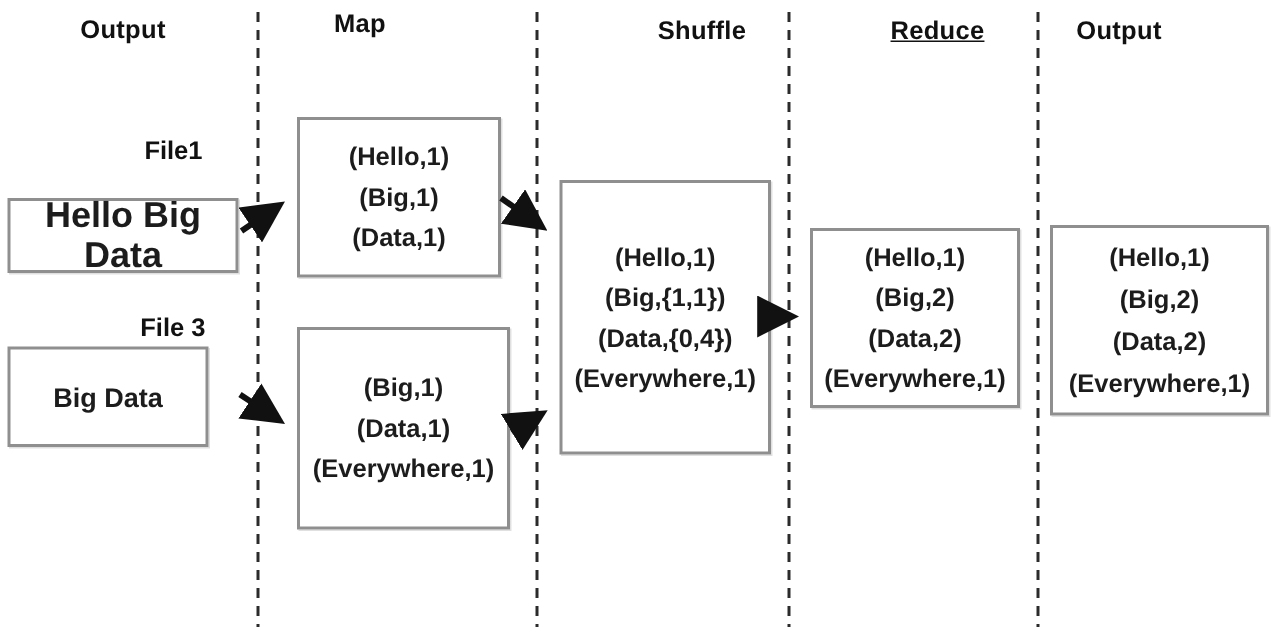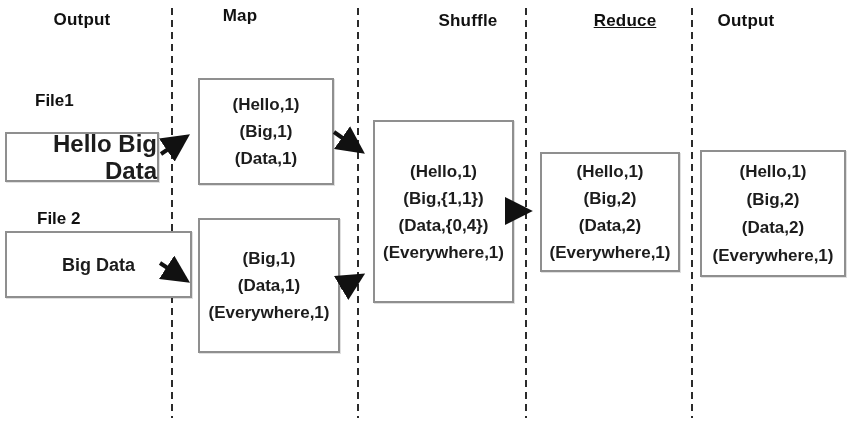--- a/index.html
+++ b/index.html
@@ -38,46 +38,46 @@
   }
   .hdr-input   { left: 32px;  top: 10px; }
   .hdr-map     { left: 190px; top: 6px;  }
   .hdr-shuffle { left: 418px; top: 11px; }
   .hdr-reduce  { left: 575px; top: 11px; text-decoration: underline; }
   .hdr-output  { left: 696px; top: 11px; }
 
   .file-label {
     position: absolute;
     width: 100px;
-    text-align: left;
+    text-align: right;
     font-size: 17px;
     font-weight: 600;
     color: #111111;
   }
   .lbl-file1 { left: 35px; top: 91px; }
   .lbl-file2 { left: 37px; top: 209px; }
 
   .box {
     position: absolute;
     box-sizing: border-box;
     border: 2px solid #8f8f8f;
     background: #ffffff;
     display: flex;
     flex-direction: column;
     align-items: center;
     justify-content: center;
-    text-align: right;
+    text-align: center;
     font-weight: 700;
     color: #1c1c1c;
     font-size: 17px;
     line-height: 27px;
     box-shadow: 1px 1px 0 rgba(0,0,0,0.12);
   }
   .box-input-file1 { left: 5px;   top: 132px; width: 154px; height: 50px;  font-size: 24px; }
-  .box-input-file2 { left: 5px;   top: 231px; width: 187px; height: 67px;  font-size: 18px; line-height: 26px; gap: 20px; }
+  .box-input-file2 { left: 5px;   top: 231px; width: 134px; height: 67px;  font-size: 18px; line-height: 26px; gap: 20px; }
   .box-map-1       { left: 198px; top: 78px;  width: 136px; height: 107px; }
   .box-map-2       { left: 198px; top: 218px; width: 142px; height: 135px; }
   .box-shuffle     { left: 373px; top: 120px; width: 141px; height: 183px; }
   .box-reduce      { left: 540px; top: 152px; width: 140px; height: 120px; }
   .box-output      { left: 700px; top: 150px; width: 146px; height: 127px; line-height: 28px; }
 
   .arrow-layer {
     position: absolute;
     left: 0;
     top: 0;
@@ -94,21 +94,21 @@
   <div class="divider divider-3"></div>
   <div class="divider divider-4"></div>
 
   <div class="col-header hdr-input">Output</div>
   <div class="col-header hdr-map">Map</div>
   <div class="col-header hdr-shuffle">Shuffle</div>
   <div class="col-header hdr-reduce">Reduce</div>
   <div class="col-header hdr-output">Output</div>
 
   <div class="file-label lbl-file1">File1</div>
-  <div class="file-label lbl-file2">File 2</div>
+  <div class="file-label lbl-file2">File 3</div>
 
   <div class="box box-input-file1">
     <div>Hello Big Data</div>
   </div>
   <div class="box box-input-file2">
     <div>Big Data</div>
   </div>
 
   <div class="box box-map-1">
     <div>(Hello,1)</div>

